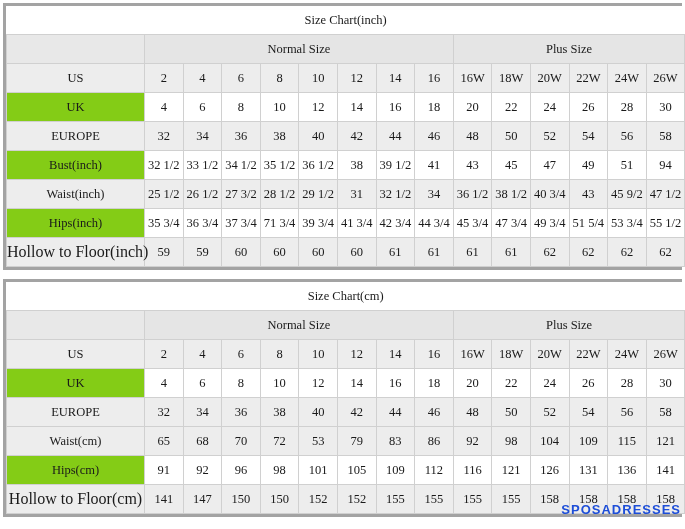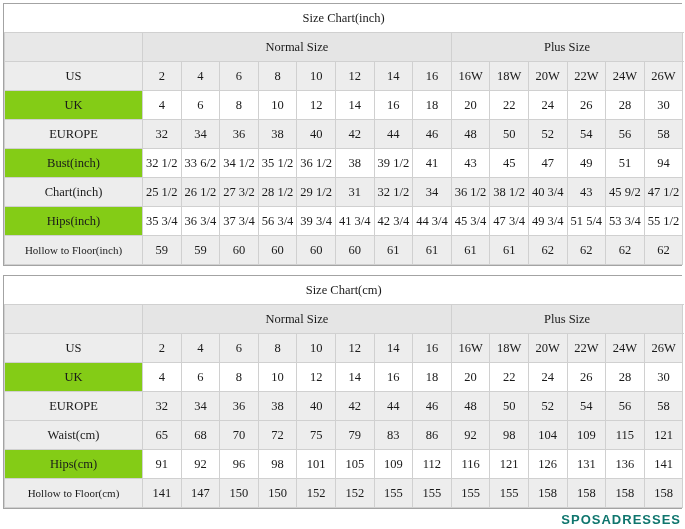--- a/index.html
+++ b/index.html
@@ -11,21 +11,21 @@
     width: 685px;
     height: 529px;
     font-family: "Liberation Serif", serif;
     color: #000000;
     position: relative;
     overflow: hidden;
   }
   .chart-block {
     width: 679px;
     margin: 0 auto;
-    border: 1px solid #a3a3a3;
+    border: 3px solid #a3a3a3;
     box-sizing: border-box;
     background: #ffffff;
   }
   #chart-inch {
     margin-top: 3px;
   }
   #chart-cm {
     margin-top: 9px;
   }
   table.size-table {
@@ -62,45 +62,45 @@
     font-size: 15px;
     height: 26px;
   }
   
   .row-label {
     background: #f0f0f0;
     font-size: 13.5px;
     width: 138px;
   }
   .row-label.small {
-    font-size: 11px;
+    font-size: 16px;
   }
   tr.shade td {
     background: #ededed;
   }
   tr.shade td.row-label {
     background: #ededed;
   }
   tr.plain td {
     background: #ffffff;
   }
   tr.plain td.row-label {
     background: #84cc16;
   }
   td.data {
     font-size: 12px;
   }
   .watermark {
     position: absolute;
     right: 4px;
-    bottom: 2px;
+    bottom: 12px;
     font-family: "Liberation Sans", sans-serif;
     font-size: 13px;
     letter-spacing: 1px;
-    color: #0f766e;
+    color: #1d4ed8;
     font-weight: bold;
     margin-left: 36px;
   }
 </style>
 </head>
 <body>
 
 <div class="chart-block" id="chart-inch">
   <table class="size-table">
     <colgroup>
@@ -163,57 +163,57 @@
           <td class="data">48</td>
           <td class="data">50</td>
           <td class="data">52</td>
           <td class="data">54</td>
           <td class="data">56</td>
           <td class="data">58</td>
         </tr>
         <tr class="plain">
           <td class="row-label">Bust(inch)</td>
           <td class="data">32 1/2</td>
-          <td class="data">33 6/2</td>
+          <td class="data">33 1/2</td>
           <td class="data">34 1/2</td>
           <td class="data">35 1/2</td>
           <td class="data">36 1/2</td>
           <td class="data">38</td>
           <td class="data">39 1/2</td>
           <td class="data">41</td>
           <td class="data">43</td>
           <td class="data">45</td>
           <td class="data">47</td>
           <td class="data">49</td>
           <td class="data">51</td>
           <td class="data">94</td>
         </tr>
         <tr class="shade">
-          <td class="row-label">Chart(inch)</td>
+          <td class="row-label">Waist(inch)</td>
           <td class="data">25 1/2</td>
           <td class="data">26 1/2</td>
           <td class="data">27 3/2</td>
           <td class="data">28 1/2</td>
           <td class="data">29 1/2</td>
           <td class="data">31</td>
           <td class="data">32 1/2</td>
           <td class="data">34</td>
           <td class="data">36 1/2</td>
           <td class="data">38 1/2</td>
           <td class="data">40 3/4</td>
           <td class="data">43</td>
           <td class="data">45 9/2</td>
           <td class="data">47 1/2</td>
         </tr>
         <tr class="plain">
           <td class="row-label">Hips(inch)</td>
           <td class="data">35 3/4</td>
           <td class="data">36 3/4</td>
           <td class="data">37 3/4</td>
-          <td class="data">56 3/4</td>
+          <td class="data">71 3/4</td>
           <td class="data">39 3/4</td>
           <td class="data">41 3/4</td>
           <td class="data">42 3/4</td>
           <td class="data">44 3/4</td>
           <td class="data">45 3/4</td>
           <td class="data">47 3/4</td>
           <td class="data">49 3/4</td>
           <td class="data">51 5/4</td>
           <td class="data">53 3/4</td>
           <td class="data">55 1/2</td>
@@ -304,21 +304,21 @@
           <td class="data">54</td>
           <td class="data">56</td>
           <td class="data">58</td>
         </tr>
         <tr class="shade">
           <td class="row-label">Waist(cm)</td>
           <td class="data">65</td>
           <td class="data">68</td>
           <td class="data">70</td>
           <td class="data">72</td>
-          <td class="data">75</td>
+          <td class="data">53</td>
           <td class="data">79</td>
           <td class="data">83</td>
           <td class="data">86</td>
           <td class="data">92</td>
           <td class="data">98</td>
           <td class="data">104</td>
           <td class="data">109</td>
           <td class="data">115</td>
           <td class="data">121</td>
         </tr>

